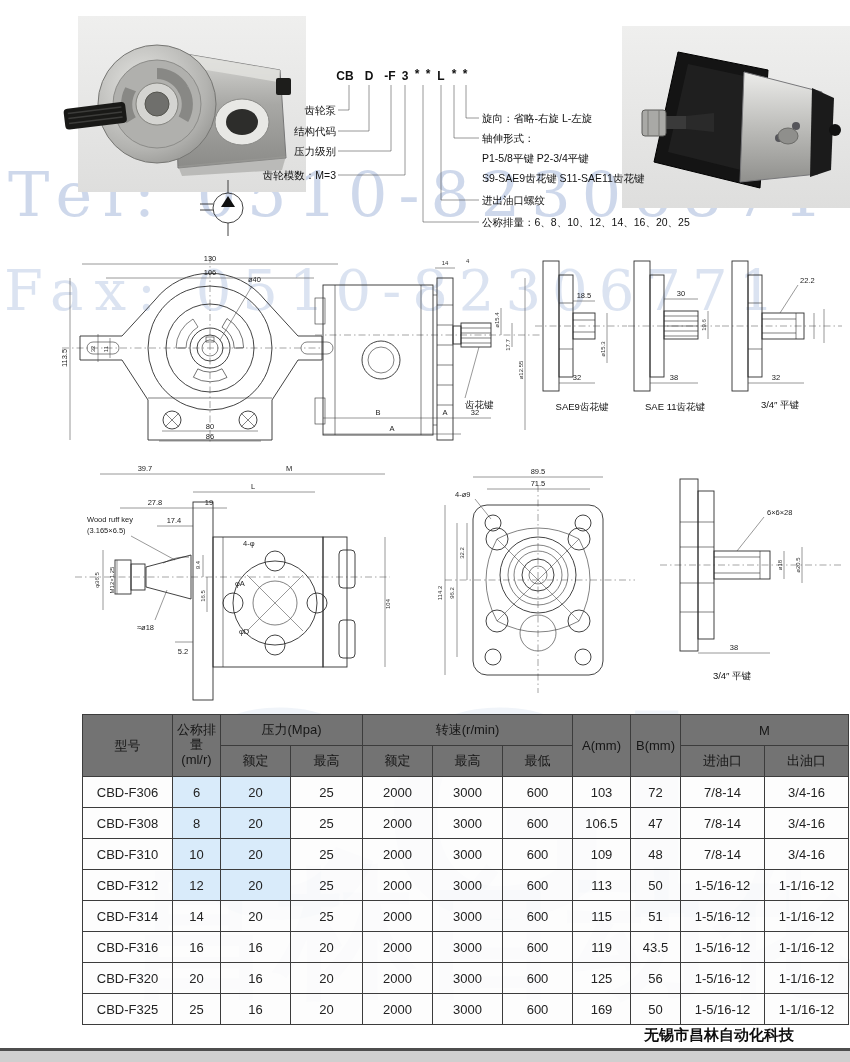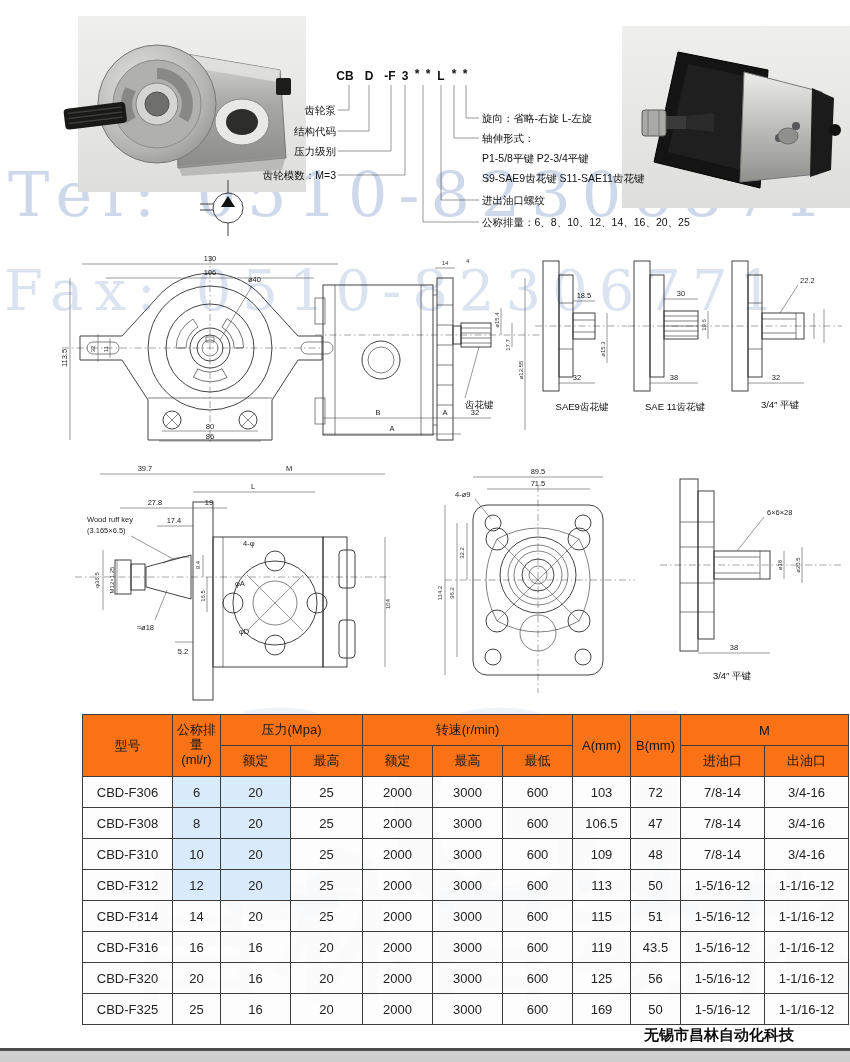--- a/index.html
+++ b/index.html
@@ -23,21 +23,21 @@
   .dim{font-size:7.5px;fill:#222;}
   .dim6{font-size:6px;fill:#333;}
   .lbl{font-size:9.5px;fill:#111;}
   .code{font-size:12px;fill:#111;}
   .anno{font-size:10.5px;fill:#111;}
   
   .spec-table{position:absolute;left:82px;top:714px;width:766px;border-collapse:collapse;
               table-layout:fixed;background:rgba(253,253,253,.82);}
   .spec-table th,.spec-table td{border:1px solid #3c3c3c;text-align:center;vertical-align:middle;
               font-size:13px;font-weight:normal;color:#222;padding:0;height:30px;overflow:hidden;}
-  .spec-table th{background:#f97316;color:#161616;}
+  .spec-table th{background:#737373;color:#161616;}
   .spec-table td.tint{background:#d9ebfa;}
   .hdr2{line-height:1.15;}
   .footer-company{position:absolute;right:56px;top:1026px;font-size:15px;font-weight:bold;color:#0d0d0d;text-align:right;}
   .bottom-line{position:absolute;left:0;top:1048px;width:850px;height:3px;background:#4d4d4d;}
   .bottom-strip{position:absolute;left:0;top:1051px;width:850px;height:11px;background:#cfcfcf;}
 </style>
 </head>
 <body>
 
 <div class="page">

